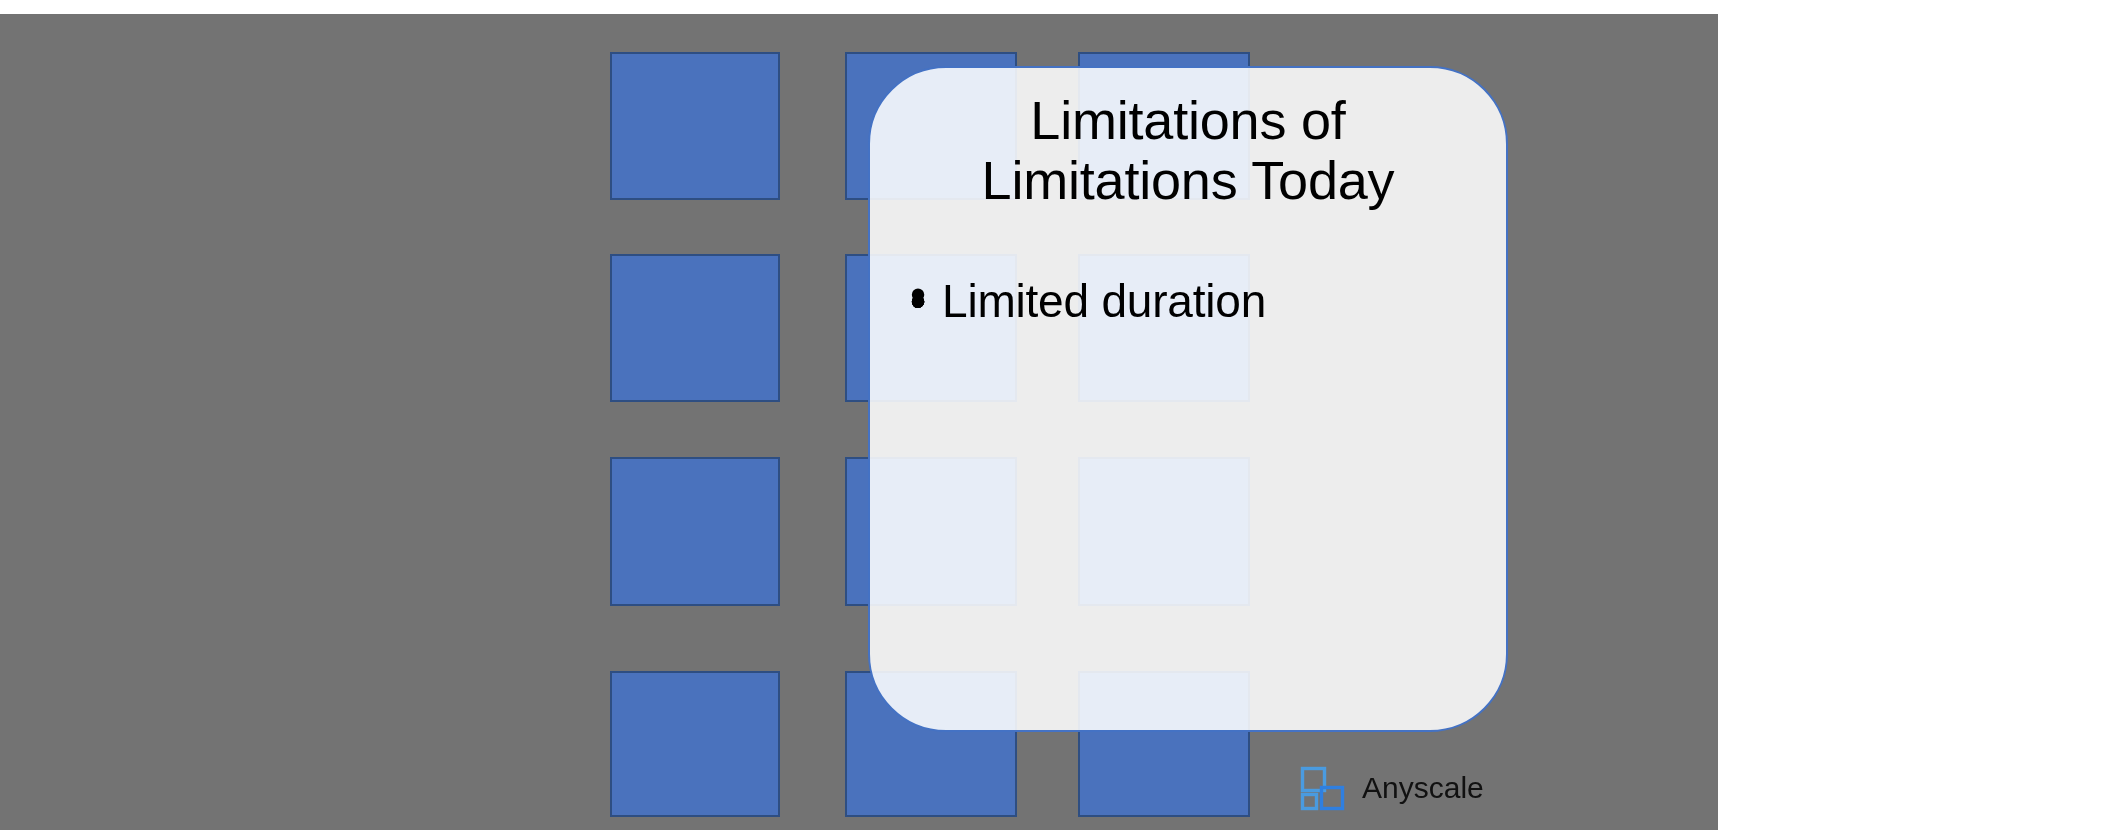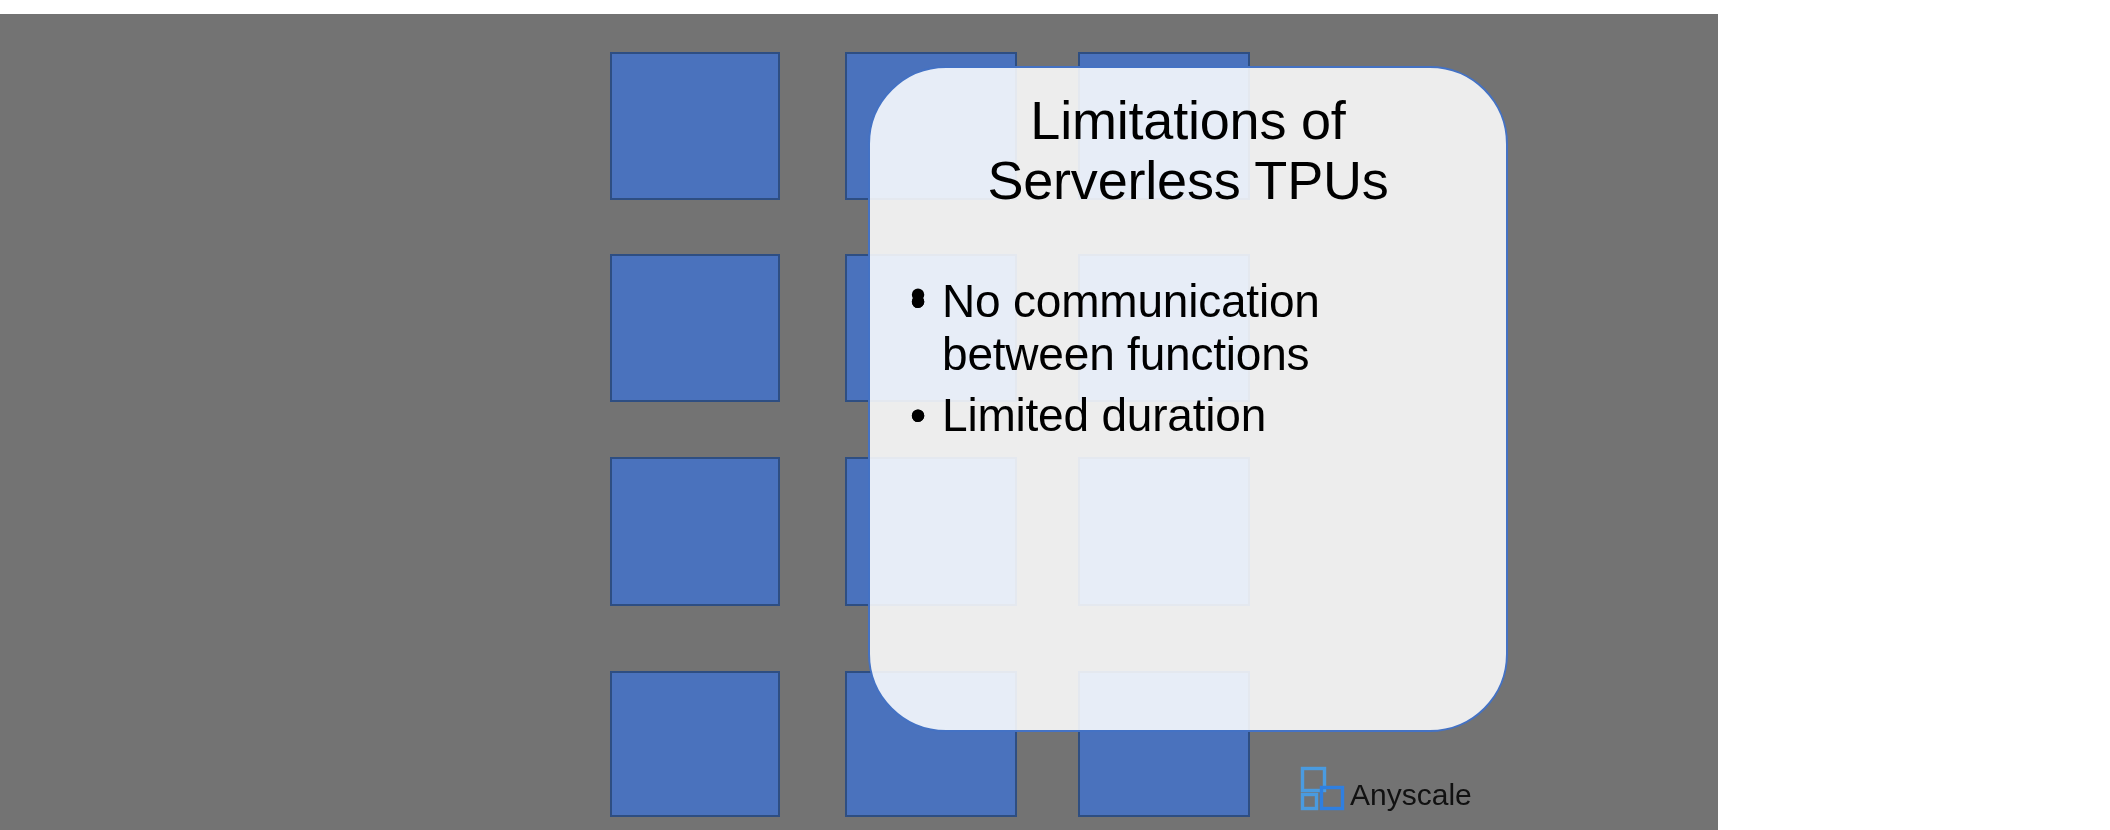--- a/index.html
+++ b/index.html
@@ -87,22 +87,22 @@
     font-size: 46px;
     line-height: 1.16;
   }
 
   
   #logo {
     position: absolute;
     left: 1300px;
     top: 752px;
     display: flex;
-    align-items: flex-end;
-    gap: 4px;
+    align-items: center;
+    gap: 16px;
   }
   #logo-mark { display: block; }
   #logo-text {
     font-size: 30px;
     color: #111111;
     font-family: "Liberation Sans", sans-serif;
     letter-spacing: 0px;
     line-height: 1;
     padding-bottom: 2px;
   }
@@ -124,27 +124,27 @@
       <div class="sq" style="left: 1078px; top: 443px; width: 172px; height: 149px; background: rgb(74, 114, 189); border-color: rgb(46, 78, 130);"></div>
       <div class="sq" style="left: 610px; top: 657px; width: 170px; height: 146px; background: rgb(74, 114, 189); border-color: rgb(46, 78, 130);"></div>
       <div class="sq" style="left: 845px; top: 657px; width: 172px; height: 146px; background: rgb(74, 114, 189); border-color: rgb(46, 78, 130);"></div>
       <div class="sq" style="left: 1078px; top: 657px; width: 172px; height: 146px; background: rgb(74, 114, 189); border-color: rgb(46, 78, 130);"></div>
     </div>
 
   <div id="card">
 
     <div id="card-title">
       <div>Limitations of</div>
-      <div>Serverless TPUs</div>
+      <div>Limitations Today</div>
     </div>
 
     <ul id="bullets">
         <li><span class="bdot">•</span></li>
         <li><span class="bdot">•</span></li>
-        <li><span class="bdot">•</span><span>No communication between functions</span></li>
+        <li><span class="bdot">•</span></li>
         <li><span class="bdot">•</span></li>
         <li><span class="bdot">•</span><span>Limited duration</span></li>
       </ul>
 
   </div>
 
   <div id="logo">
     <svg id="logo-mark" width="46" height="46" viewBox="0 0 46 46">
       <rect x="2.5" y="2.5" width="22" height="22" fill="none" stroke="#4A9BE0" stroke-width="3.4"></rect>
       <rect x="2.5" y="28.5" width="14" height="14" fill="none" stroke="#4A9BE0" stroke-width="3.4"></rect>

